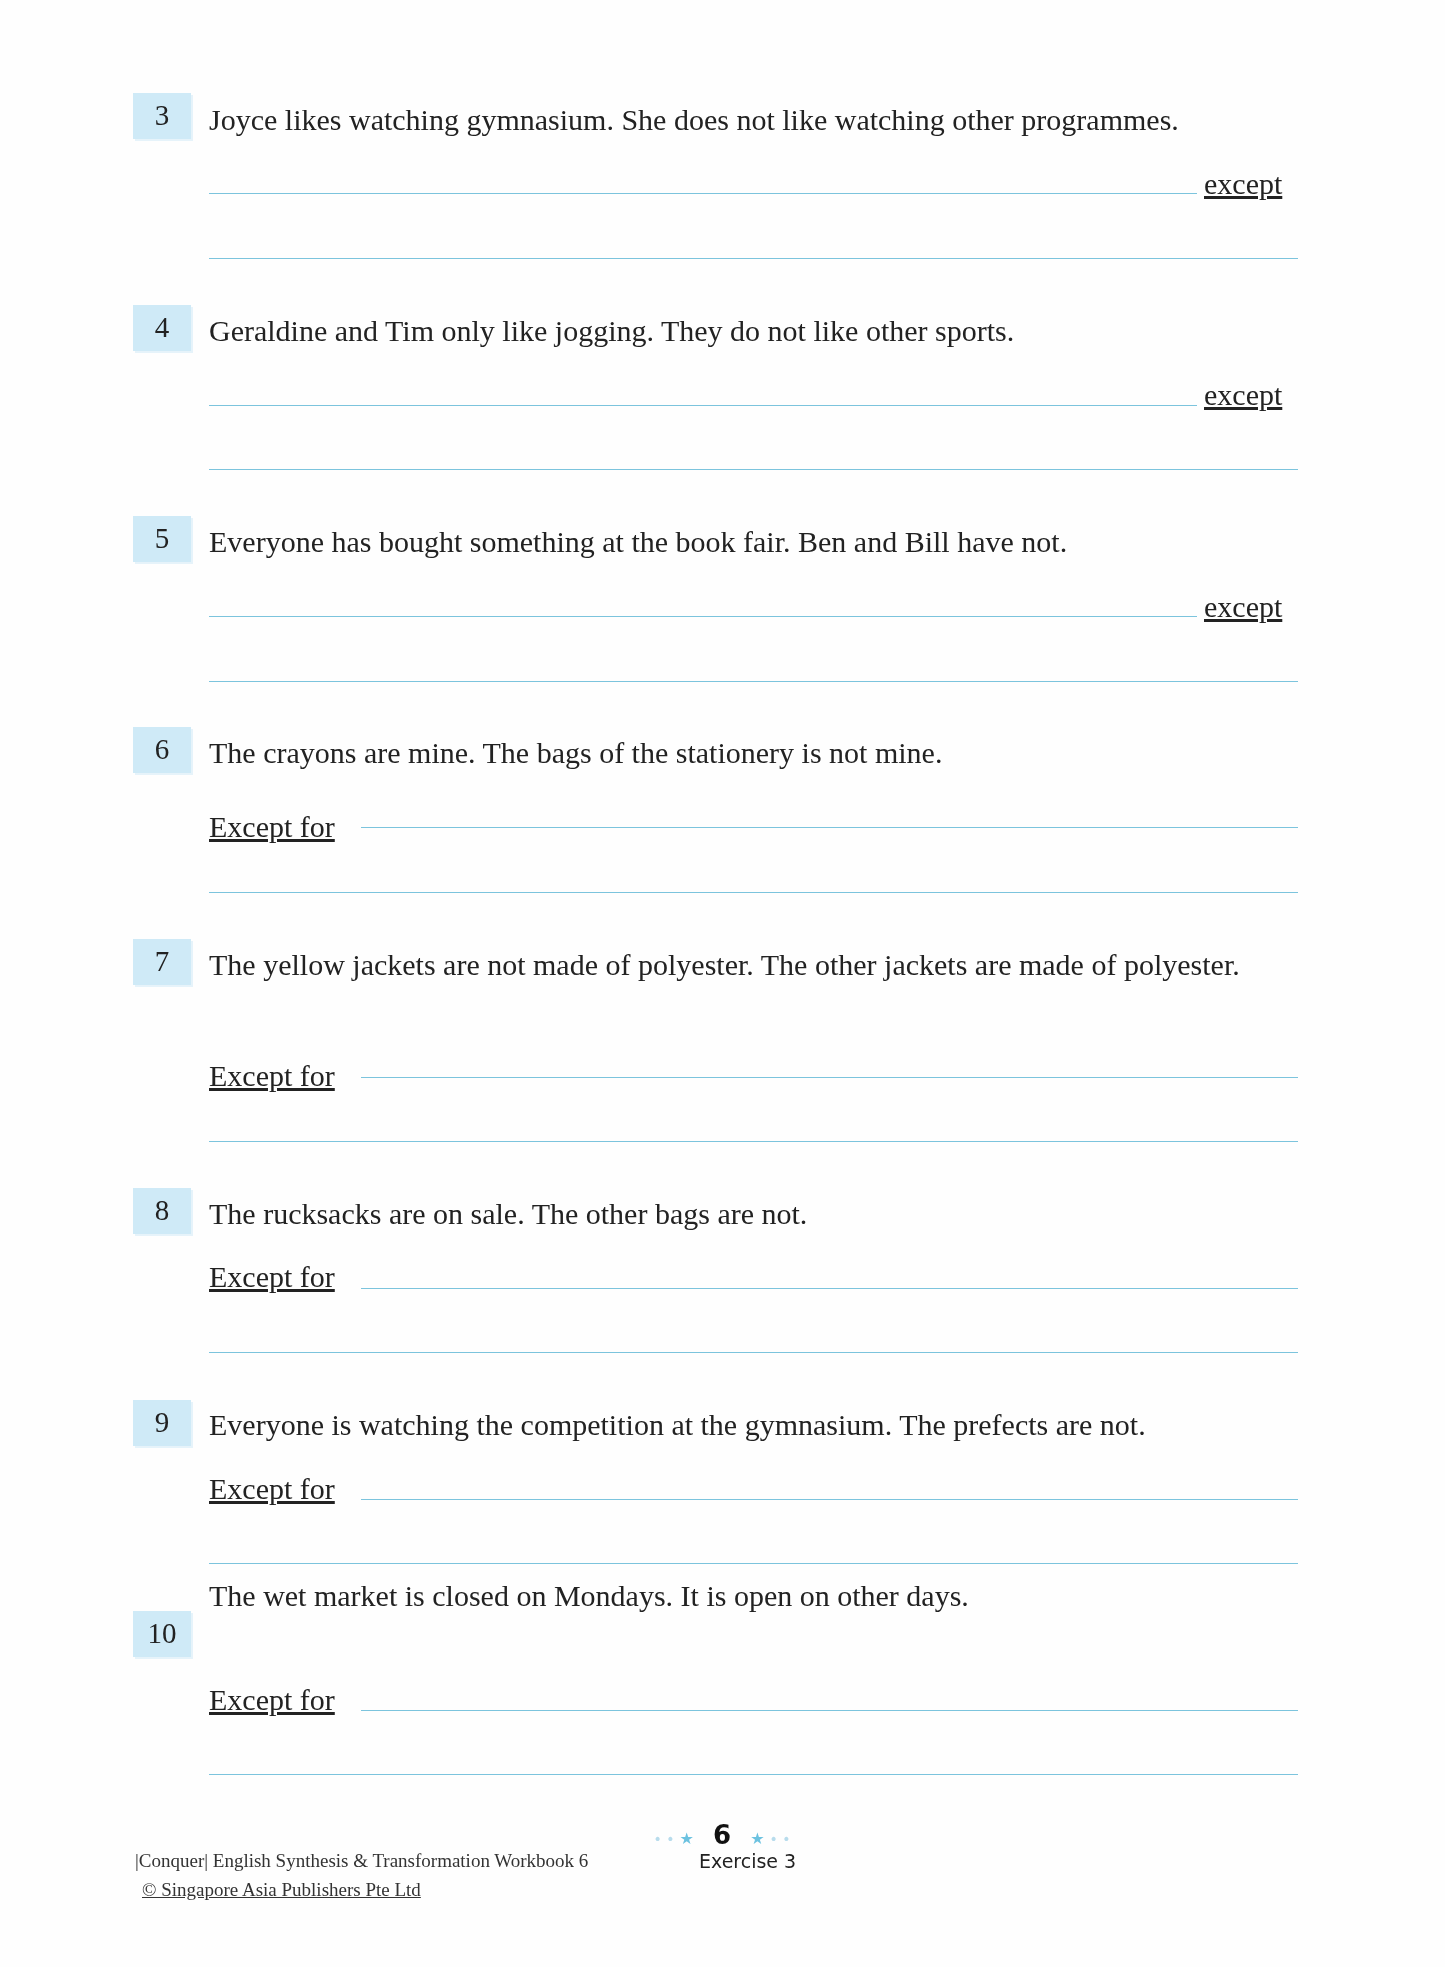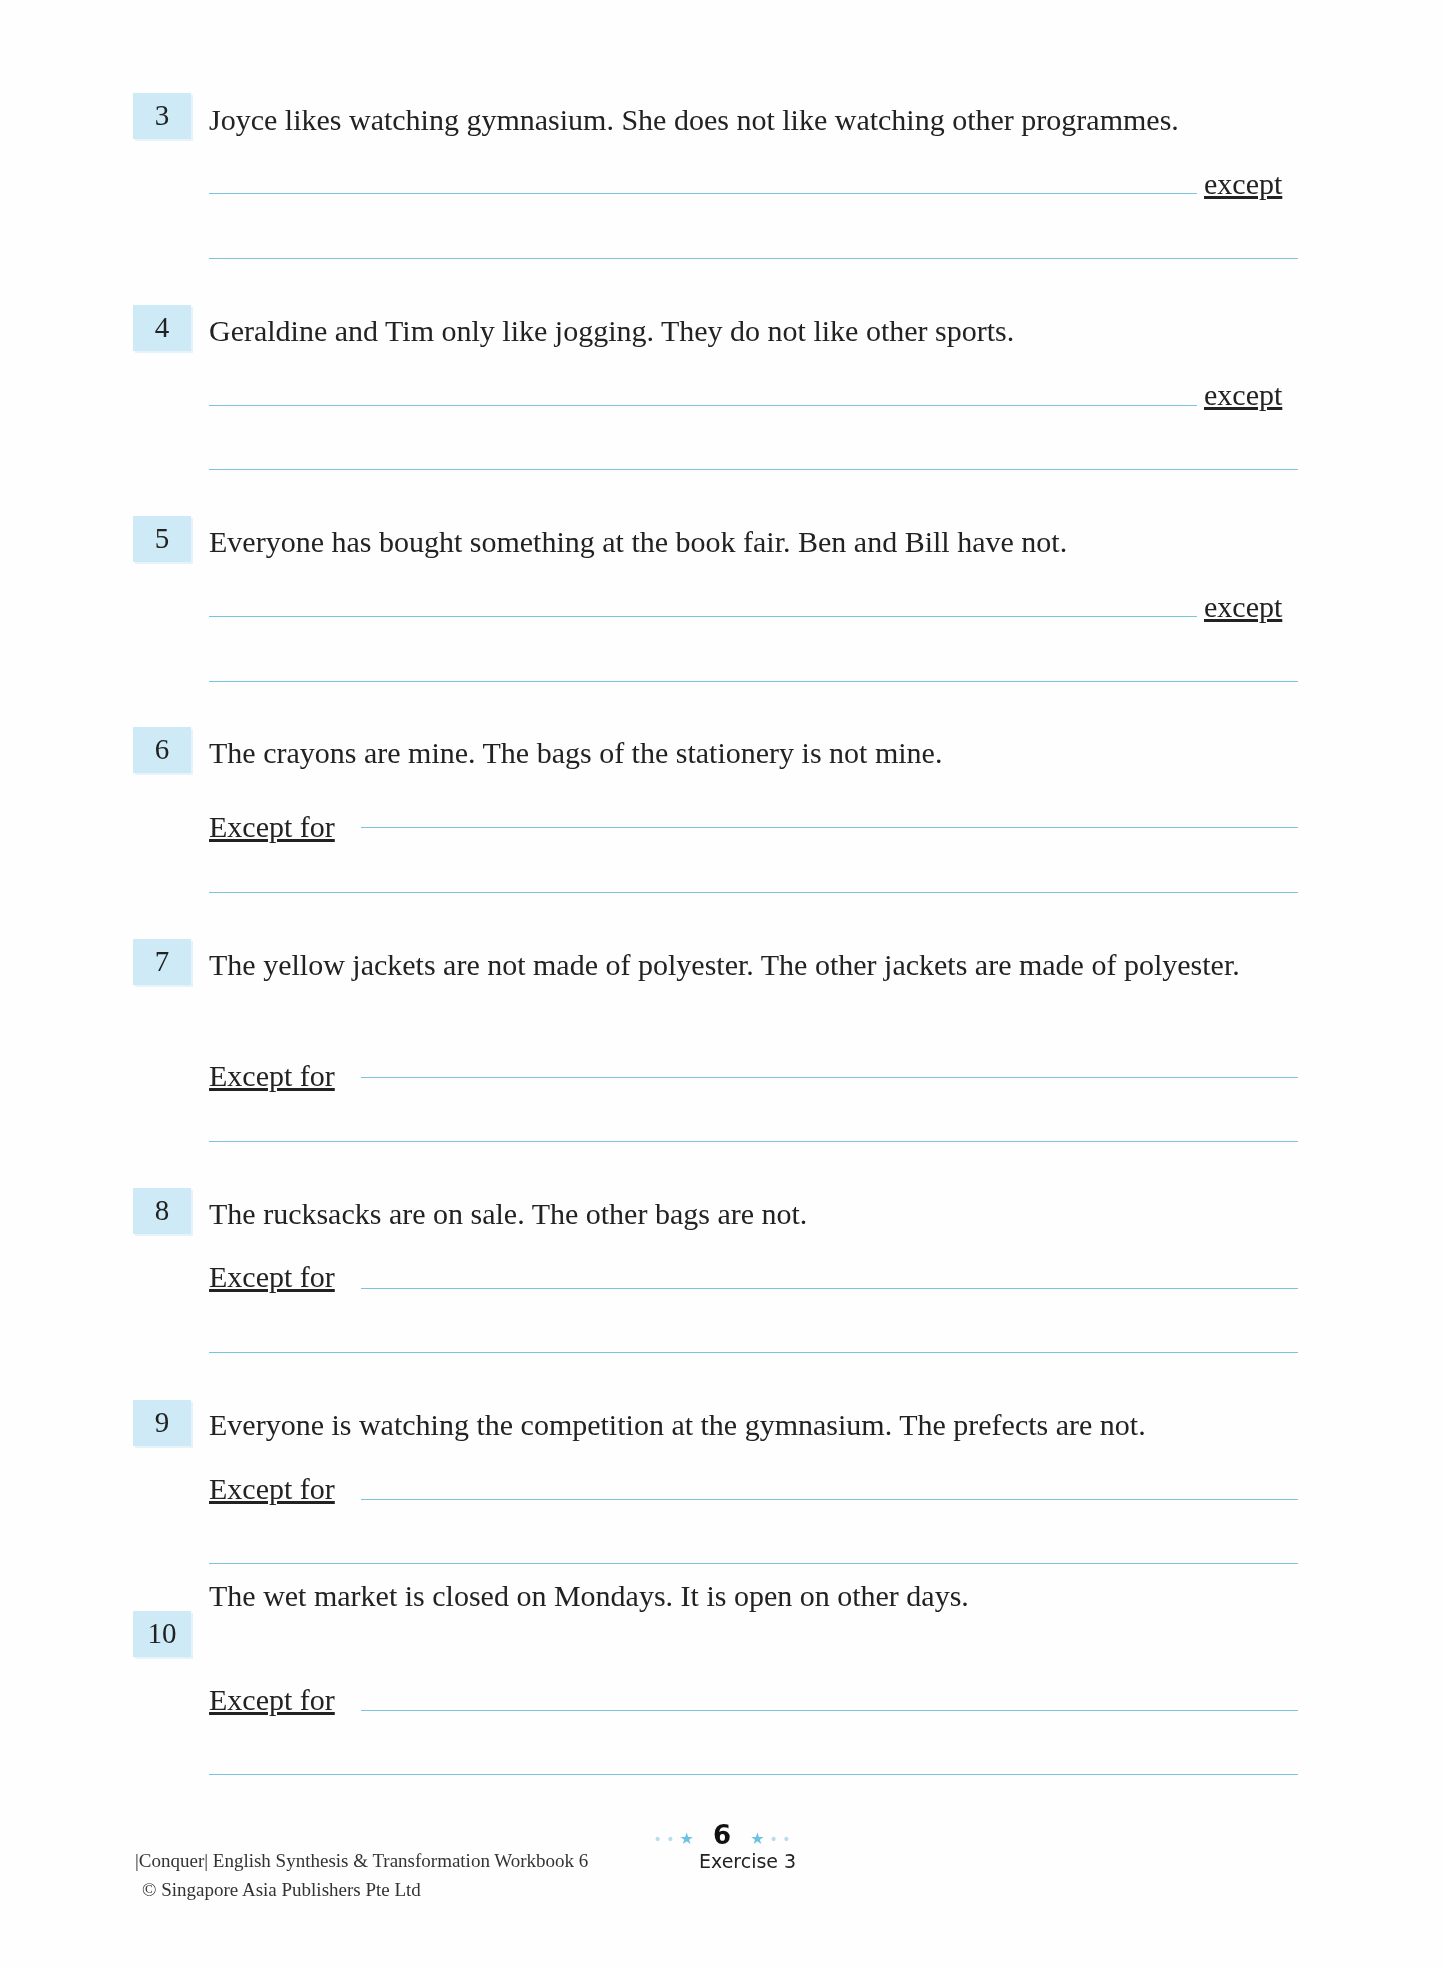--- a/index.html
+++ b/index.html
@@ -83,14 +83,14 @@
 <div>
   <div class="pg" style="left:636px;top:1820px;width:172px;text-align:center;">
     <span class="dot">• •</span>
     <span class="star">★</span>
     <span style="font-weight:bold;font-size:26px;margin:0 14px;color:#111;">6</span>
     <span class="star">★</span>
     <span class="dot">• •</span>
   </div>
   <div class="pg" style="left:670px;top:1850px;font-size:19px;color:#222;margin-left:29px;">Exercise 3</div>
   <div class="foot" style="left:135px;top:1850px;">|Conquer| English Synthesis &amp; Transformation Workbook 6</div>
-  <div class="foot" style="left:142px;top:1879px;">© Singapore Asia Publishers Pte Ltd</div>
+  <div class="foot" style="left:142px;top:1879px;text-decoration:underline;">© Singapore Asia Publishers Pte Ltd</div>
 </div>
 
 </body></html>

